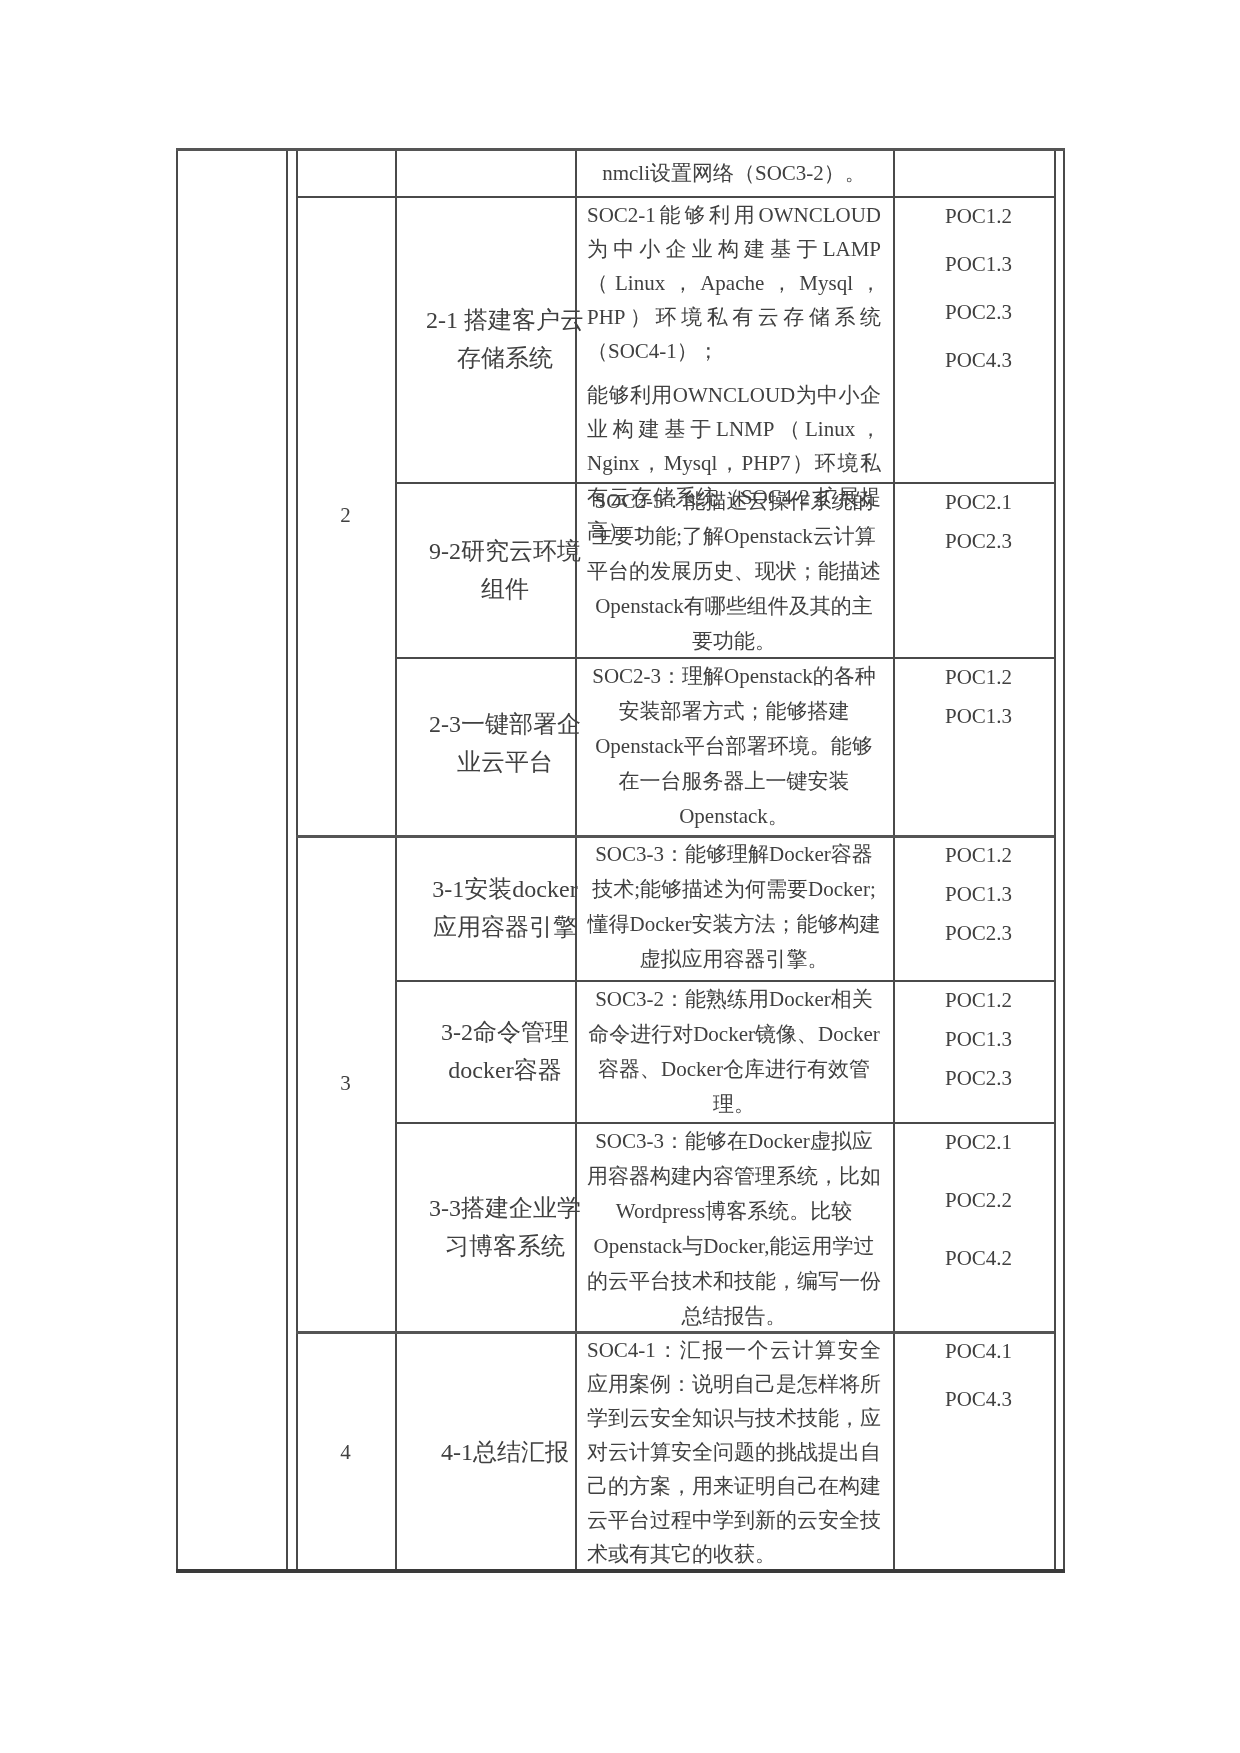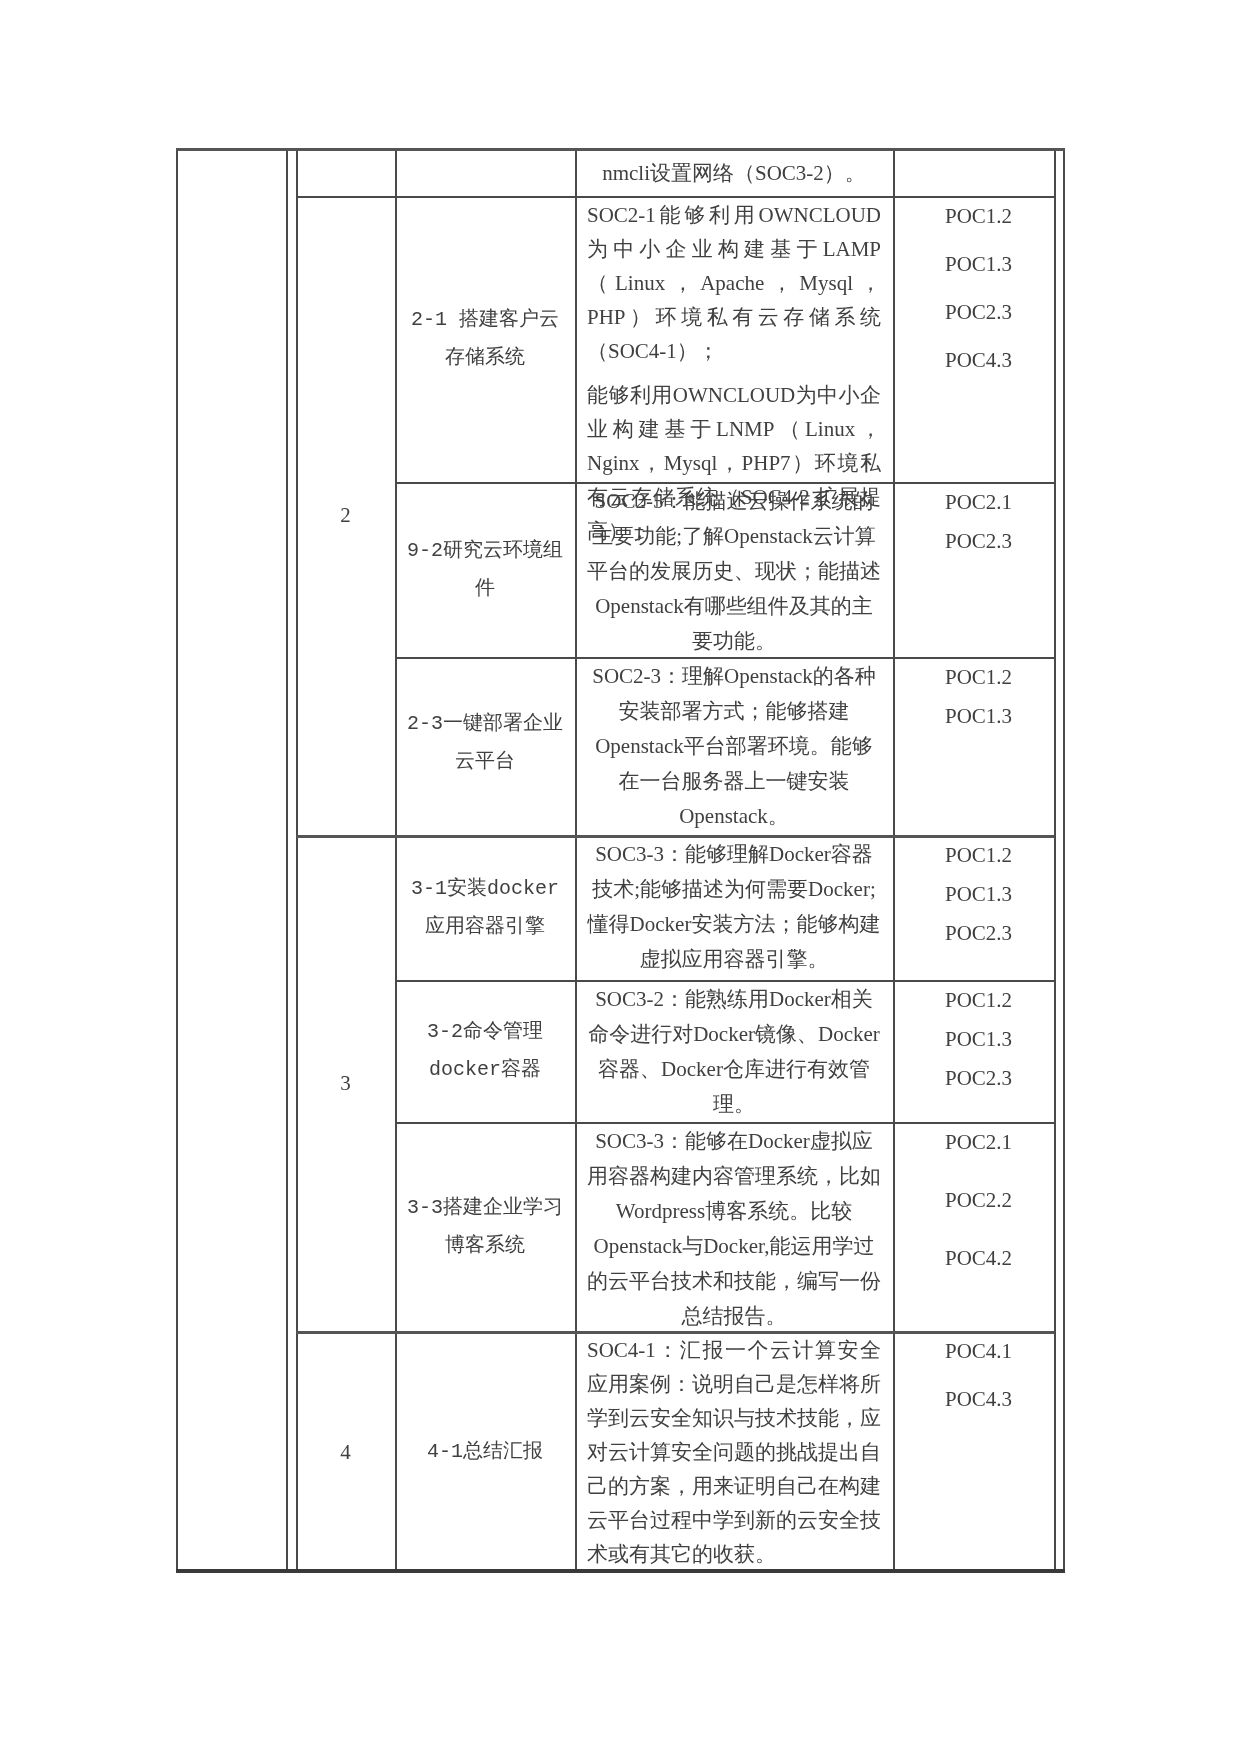--- a/index.html
+++ b/index.html
@@ -16,26 +16,25 @@
   .hline{position:absolute;height:2px;background:#4a4a4a;}
   .hline.thick{height:3px;background:#555555;}
   .hline.bottom{height:4px;background:#3a3a3a;}
   .cell{position:absolute;box-sizing:border-box;}
   .num-cell{
     left:298px;width:95px;
     display:flex;align-items:center;justify-content:center;
     font-size:21px;
   }
   .task-cell{
-    left:397px;width:176px;
+    left:417px;width:176px;
     display:flex;align-items:center;justify-content:center;
     text-align:center;
-    font-size:20px;line-height:38px;
+    font-size:24px;line-height:38px;
     padding:0 8px;
-    font-family:Liberation Mono, monospace;
   }
   .desc-cell{
     left:577px;width:314px;
     font-size:21px;line-height:35px;
     padding:2px 10px 0 10px;
   }
   .desc-cell.align-center{text-align:center;}
   .desc-cell.align-justify{text-align:justify;text-align-last:left;}
   .desc-cell.lh-tight{line-height:34px;}
   .desc-cell p{margin:0;}

